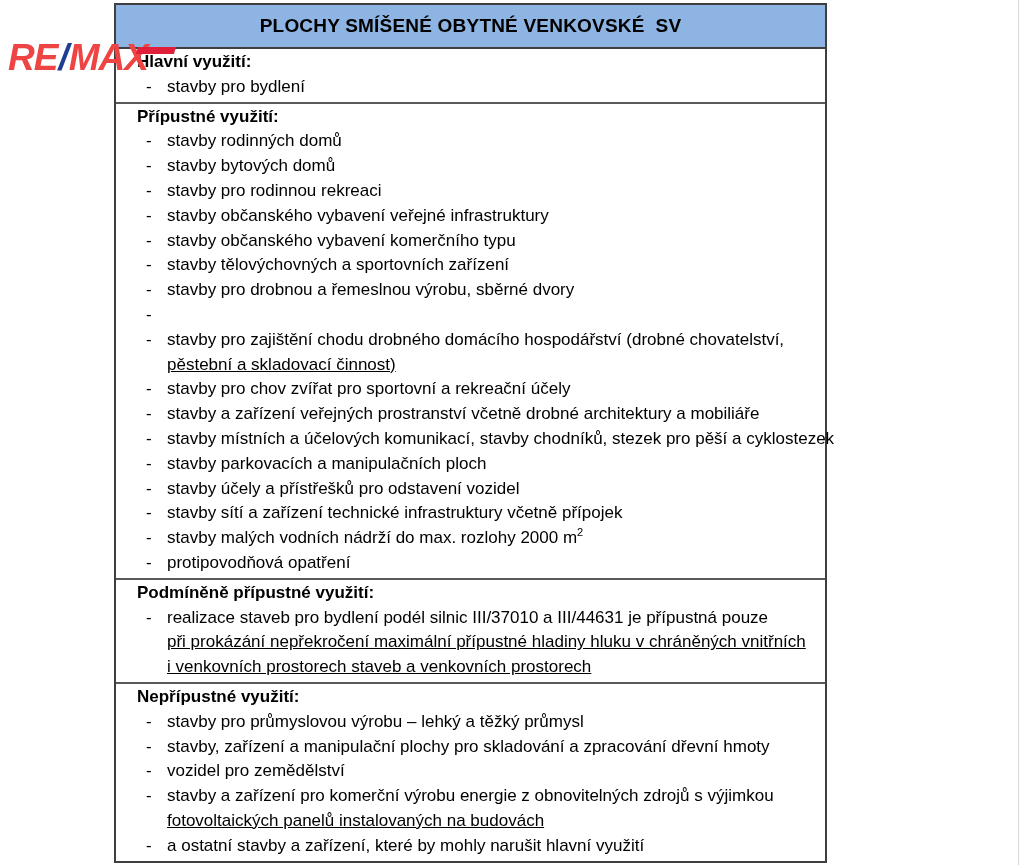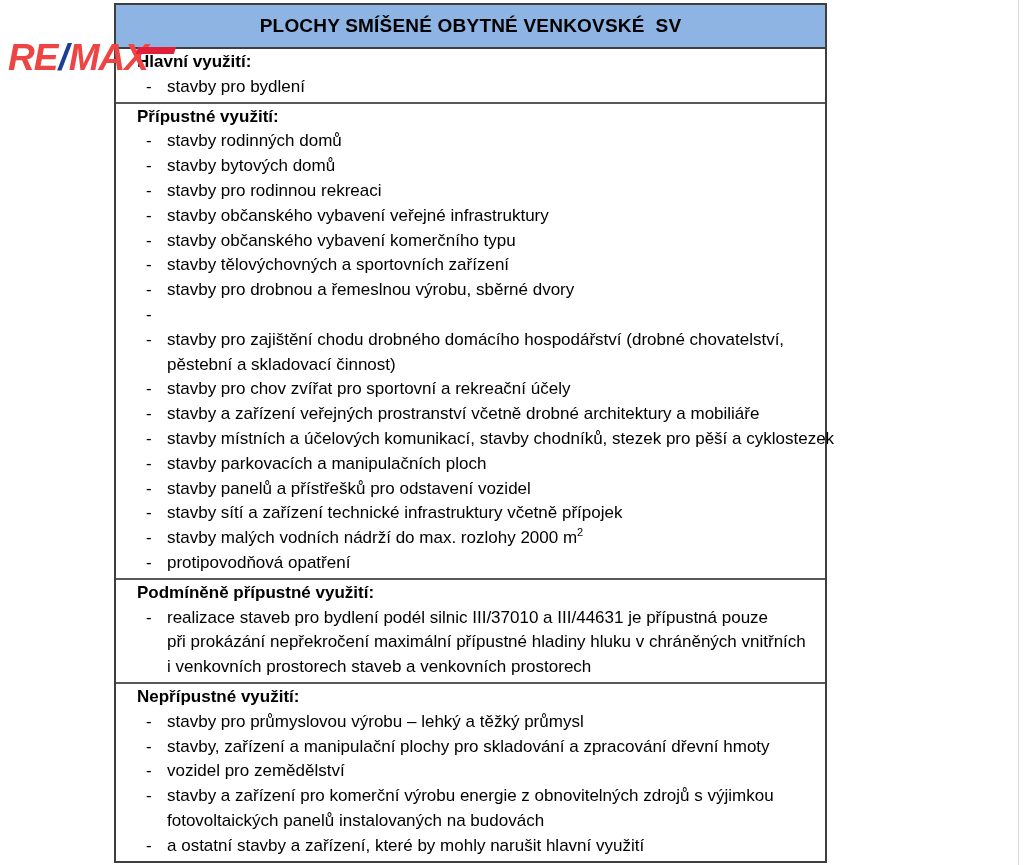--- a/index.html
+++ b/index.html
@@ -57,20 +57,21 @@
     margin-left: 13px;
     width: 21px;
     flex: none;
   }
   .item .itext { white-space: nowrap; text-align: center; }
   .cont {
     padding-left: 34px;
     font-size: 17px;
     line-height: 24.8px;
     white-space: nowrap;
+    text-decoration: underline;
   }
   sup { font-size: 11px; line-height: 0; }
   
   .remax-logo {
     position: absolute; left: 8px; top: 39px;
     z-index: 5;
     font-style: italic;
     font-weight: bold;
     font-size: 37px;
     letter-spacing: -1px;
@@ -151,21 +152,21 @@
         <div class="item">
           <span class="dash">-</span>
           <span class="itext">stavby místních a účelových komunikací, stavby chodníků, stezek pro pěší a cyklostezek</span>
         </div>
         <div class="item">
           <span class="dash">-</span>
           <span class="itext">stavby parkovacích a manipulačních ploch</span>
         </div>
         <div class="item">
           <span class="dash">-</span>
-          <span class="itext">stavby panelů a přístřešků pro odstavení vozidel</span>
+          <span class="itext">stavby účely a přístřešků pro odstavení vozidel</span>
         </div>
         <div class="item">
           <span class="dash">-</span>
           <span class="itext">stavby sítí a zařízení technické infrastruktury včetně přípojek</span>
         </div>
         <div class="item">
           <span class="dash">-</span>
           <span class="itext">stavby malých vodních nádrží do max. rozlohy 2000 m<sup>2</sup></span>
         </div>
         <div class="item">

